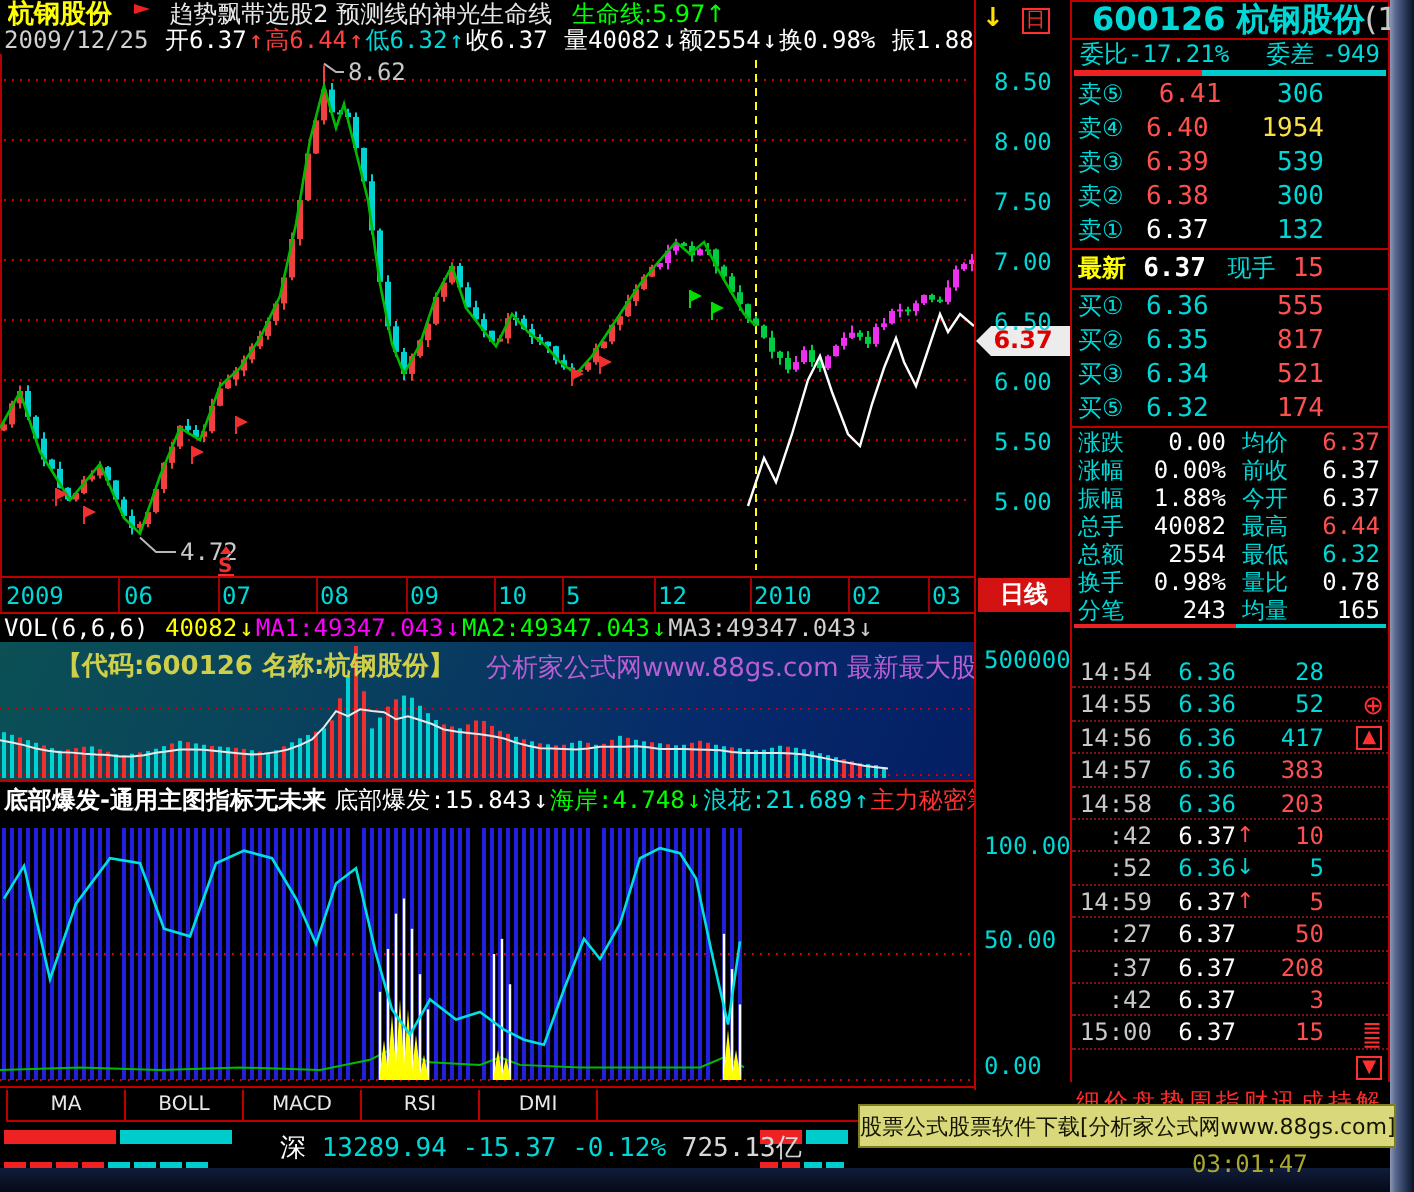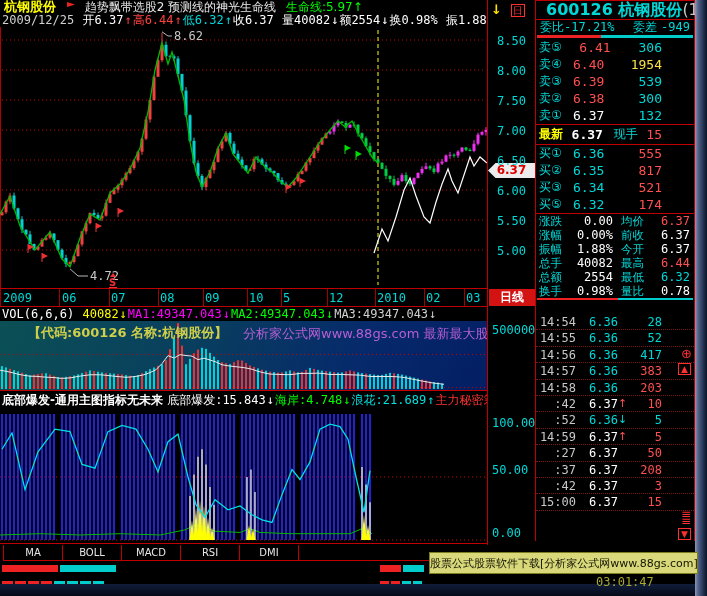--- a/index.html
+++ b/index.html
@@ -665,20 +665,27 @@
 
   <div id="statusbar">
     <div id="leds-left" class="abs" style="left:2px;top:3px">
         <div><div class="led-bar" style="width: 56px; height: 7px; background: rgb(238, 34, 34);"></div><div class="led-bar" style="width: 56px; height: 7px; background: rgb(0, 204, 204);"></div></div>
         <div style="margin-top: 2px;"><div class="led-sq" style="width: 11px; height: 6px; background: rgb(238, 34, 34);"></div><div class="led-sq" style="width: 11px; height: 6px; background: rgb(238, 34, 34);"></div><div class="led-sq" style="width: 11px; height: 6px; background: rgb(238, 34, 34);"></div><div class="led-sq" style="width: 11px; height: 6px; background: rgb(238, 34, 34);"></div><div class="led-sq" style="width: 11px; height: 6px; background: rgb(0, 204, 204);"></div><div class="led-sq" style="width: 11px; height: 6px; background: rgb(0, 204, 204);"></div><div class="led-sq" style="width: 11px; height: 6px; background: rgb(0, 204, 204);"></div><div class="led-sq" style="width: 11px; height: 6px; background: rgb(0, 204, 204);"></div></div>
       </div>
     <div id="leds-right" class="abs" style="left:380px;top:3px">
         <div><div class="led-bar" style="width: 21px; height: 7px; background: rgb(238, 34, 34);"></div><div class="led-bar" style="width: 21px; height: 7px; background: rgb(0, 204, 204);"></div></div>
         <div style="margin-top: 2px;"><div class="led-sq" style="width: 9px; height: 6px; background: rgb(238, 34, 34);"></div><div class="led-sq" style="width: 9px; height: 6px; background: rgb(238, 34, 34);"></div><div class="led-sq" style="width: 9px; height: 6px; background: rgb(0, 204, 204);"></div><div class="led-sq" style="width: 9px; height: 6px; background: rgb(0, 204, 204);"></div></div>
       </div>
+    <div id="statustext" class="mono">
+      <span style="color:#ffffff">深</span>
+      <span style="color:#00d8d8">13289.94</span>
+      <span style="color:#00d8d8">-15.37</span>
+      <span style="color:#00d8d8">-0.12%</span>
+      <span style="color:#d8d8d8">725.13</span><span style="color:#d8d8d8">亿</span>
+    </div>
   </div>
 
   <div id="raxis">
     <div id="axis-icons">
       <span id="icon-down">↓</span>
       <span id="icon-day">日</span>
     </div>
     <div id="price-badge">6.37</div>
     <div id="period-cell">日线</div>
     <div id="vol-scale" class="sclab mono" style="top:323px">500000</div>
@@ -793,20 +800,26 @@
           <div class="sv mono" style="color: rgb(255, 255, 255);">2554</div>
           <div class="sl2">最低</div>
           <div class="sv2 mono" style="color: rgb(0, 216, 216);">6.32</div>
         </div>
         <div class="srow">
           <div class="sl">换手</div>
           <div class="sv mono" style="color: rgb(255, 255, 255);">0.98%</div>
           <div class="sl2">量比</div>
           <div class="sv2 mono" style="color: rgb(255, 255, 255);">0.78</div>
         </div>
+        <div class="srow">
+          <div class="sl">分笔</div>
+          <div class="sv mono" style="color: rgb(255, 255, 255);">243</div>
+          <div class="sl2">均量</div>
+          <div class="sv2 mono" style="color: rgb(255, 255, 255);">165</div>
+        </div>
       </div>
     <div id="p-inout">
       <div id="io-bar">
           <div style="width:52%;height:2px;background:#ee2222"></div>
           <div style="width:48%;height:2px;background:#00cccc"></div>
         </div>
     </div>
     <div id="p-ticks">
         <div class="trow">
           <div class="tt mono">14:54</div>
@@ -880,18 +893,19 @@
           <div class="ta"></div>
           <div class="tv mono" style="color: rgb(255, 80, 80);">15</div>
         </div>
       </div>
     <span class="picon" style="right:2px;top:345px;font-size:13px">⊕</span>
     <span class="picon" style="right:3px;top:362px;font-size:9px;border:1px solid #ff3030;padding:0 2px">▲</span>
     <span class="picon" style="right:3px;top:510px;font-size:12px;line-height:7px">≡<br>≡</span>
     <span class="picon" style="right:3px;top:527px;font-size:9px;border:1px solid #ff3030;padding:0 2px">▼</span>
   </div>
 
+  <div id="righttabs">细价盘势周指财讯成持解</div>
   <div id="ad-tooltip">股票公式股票软件下载[分析家公式网www.88gs.com]</div>
   <div id="ad-clock" class="mono">03:01:47</div>
 
   <div id="frame-right"></div>
   <div id="frame-bottom"></div>
 </div>
 
 </body></html>

